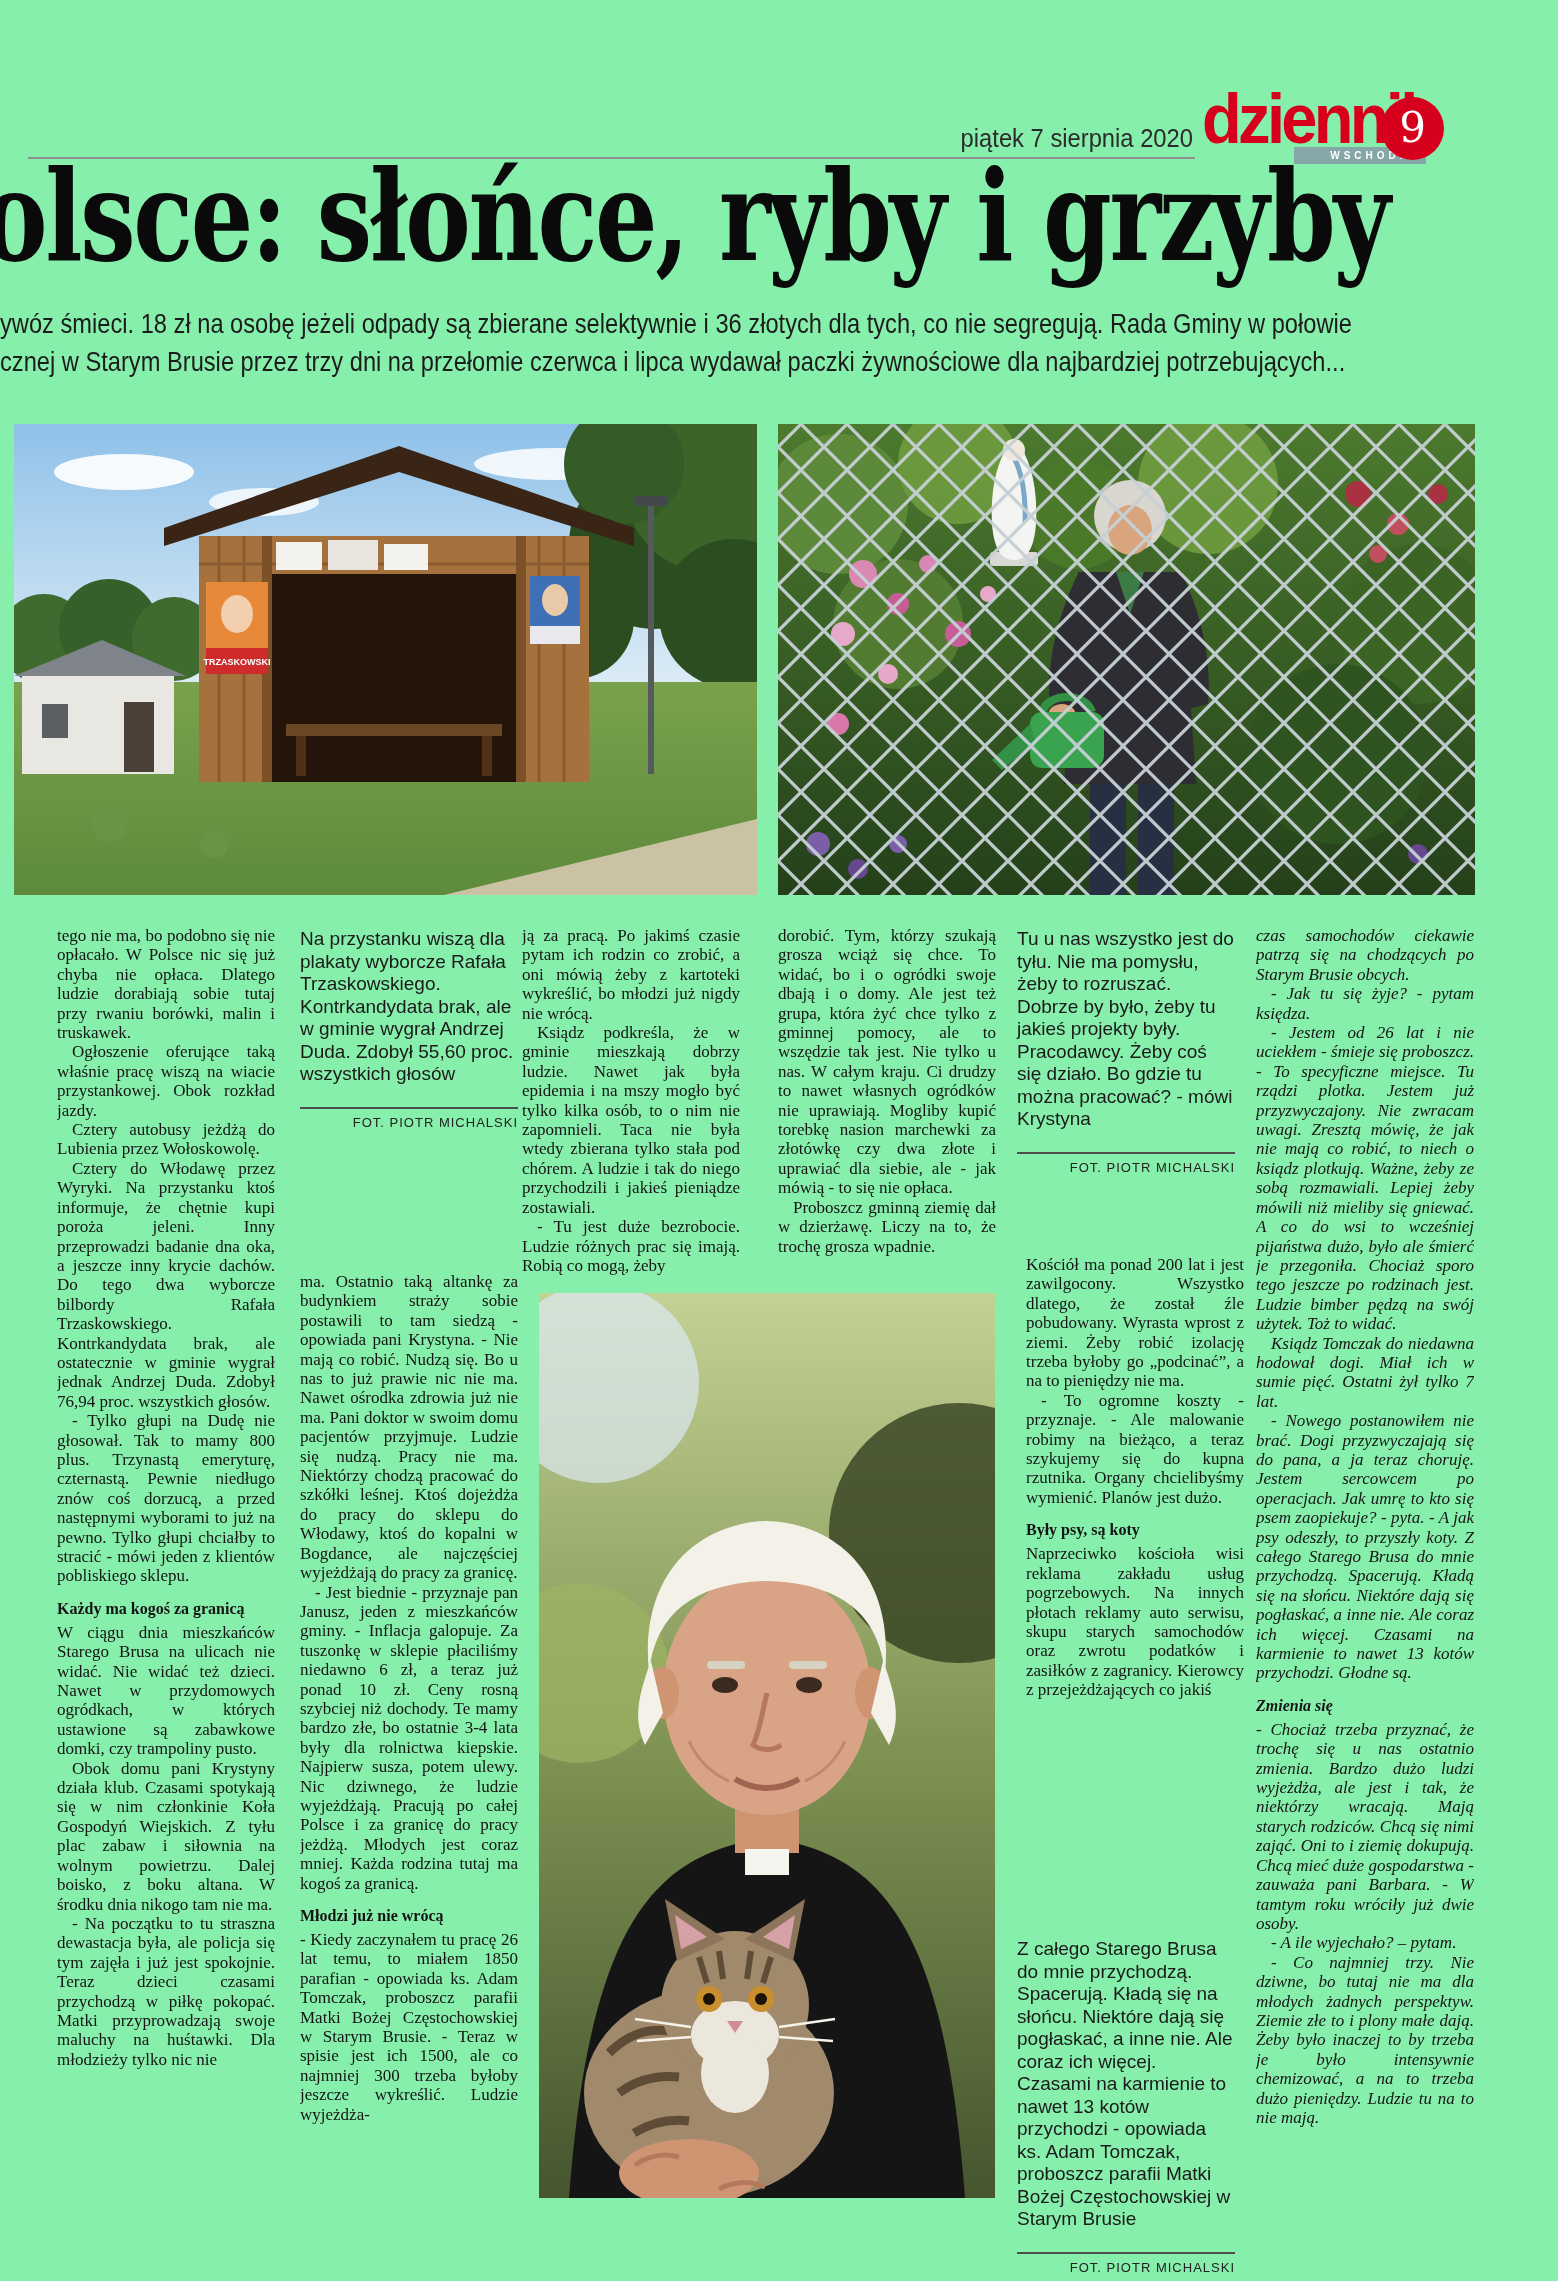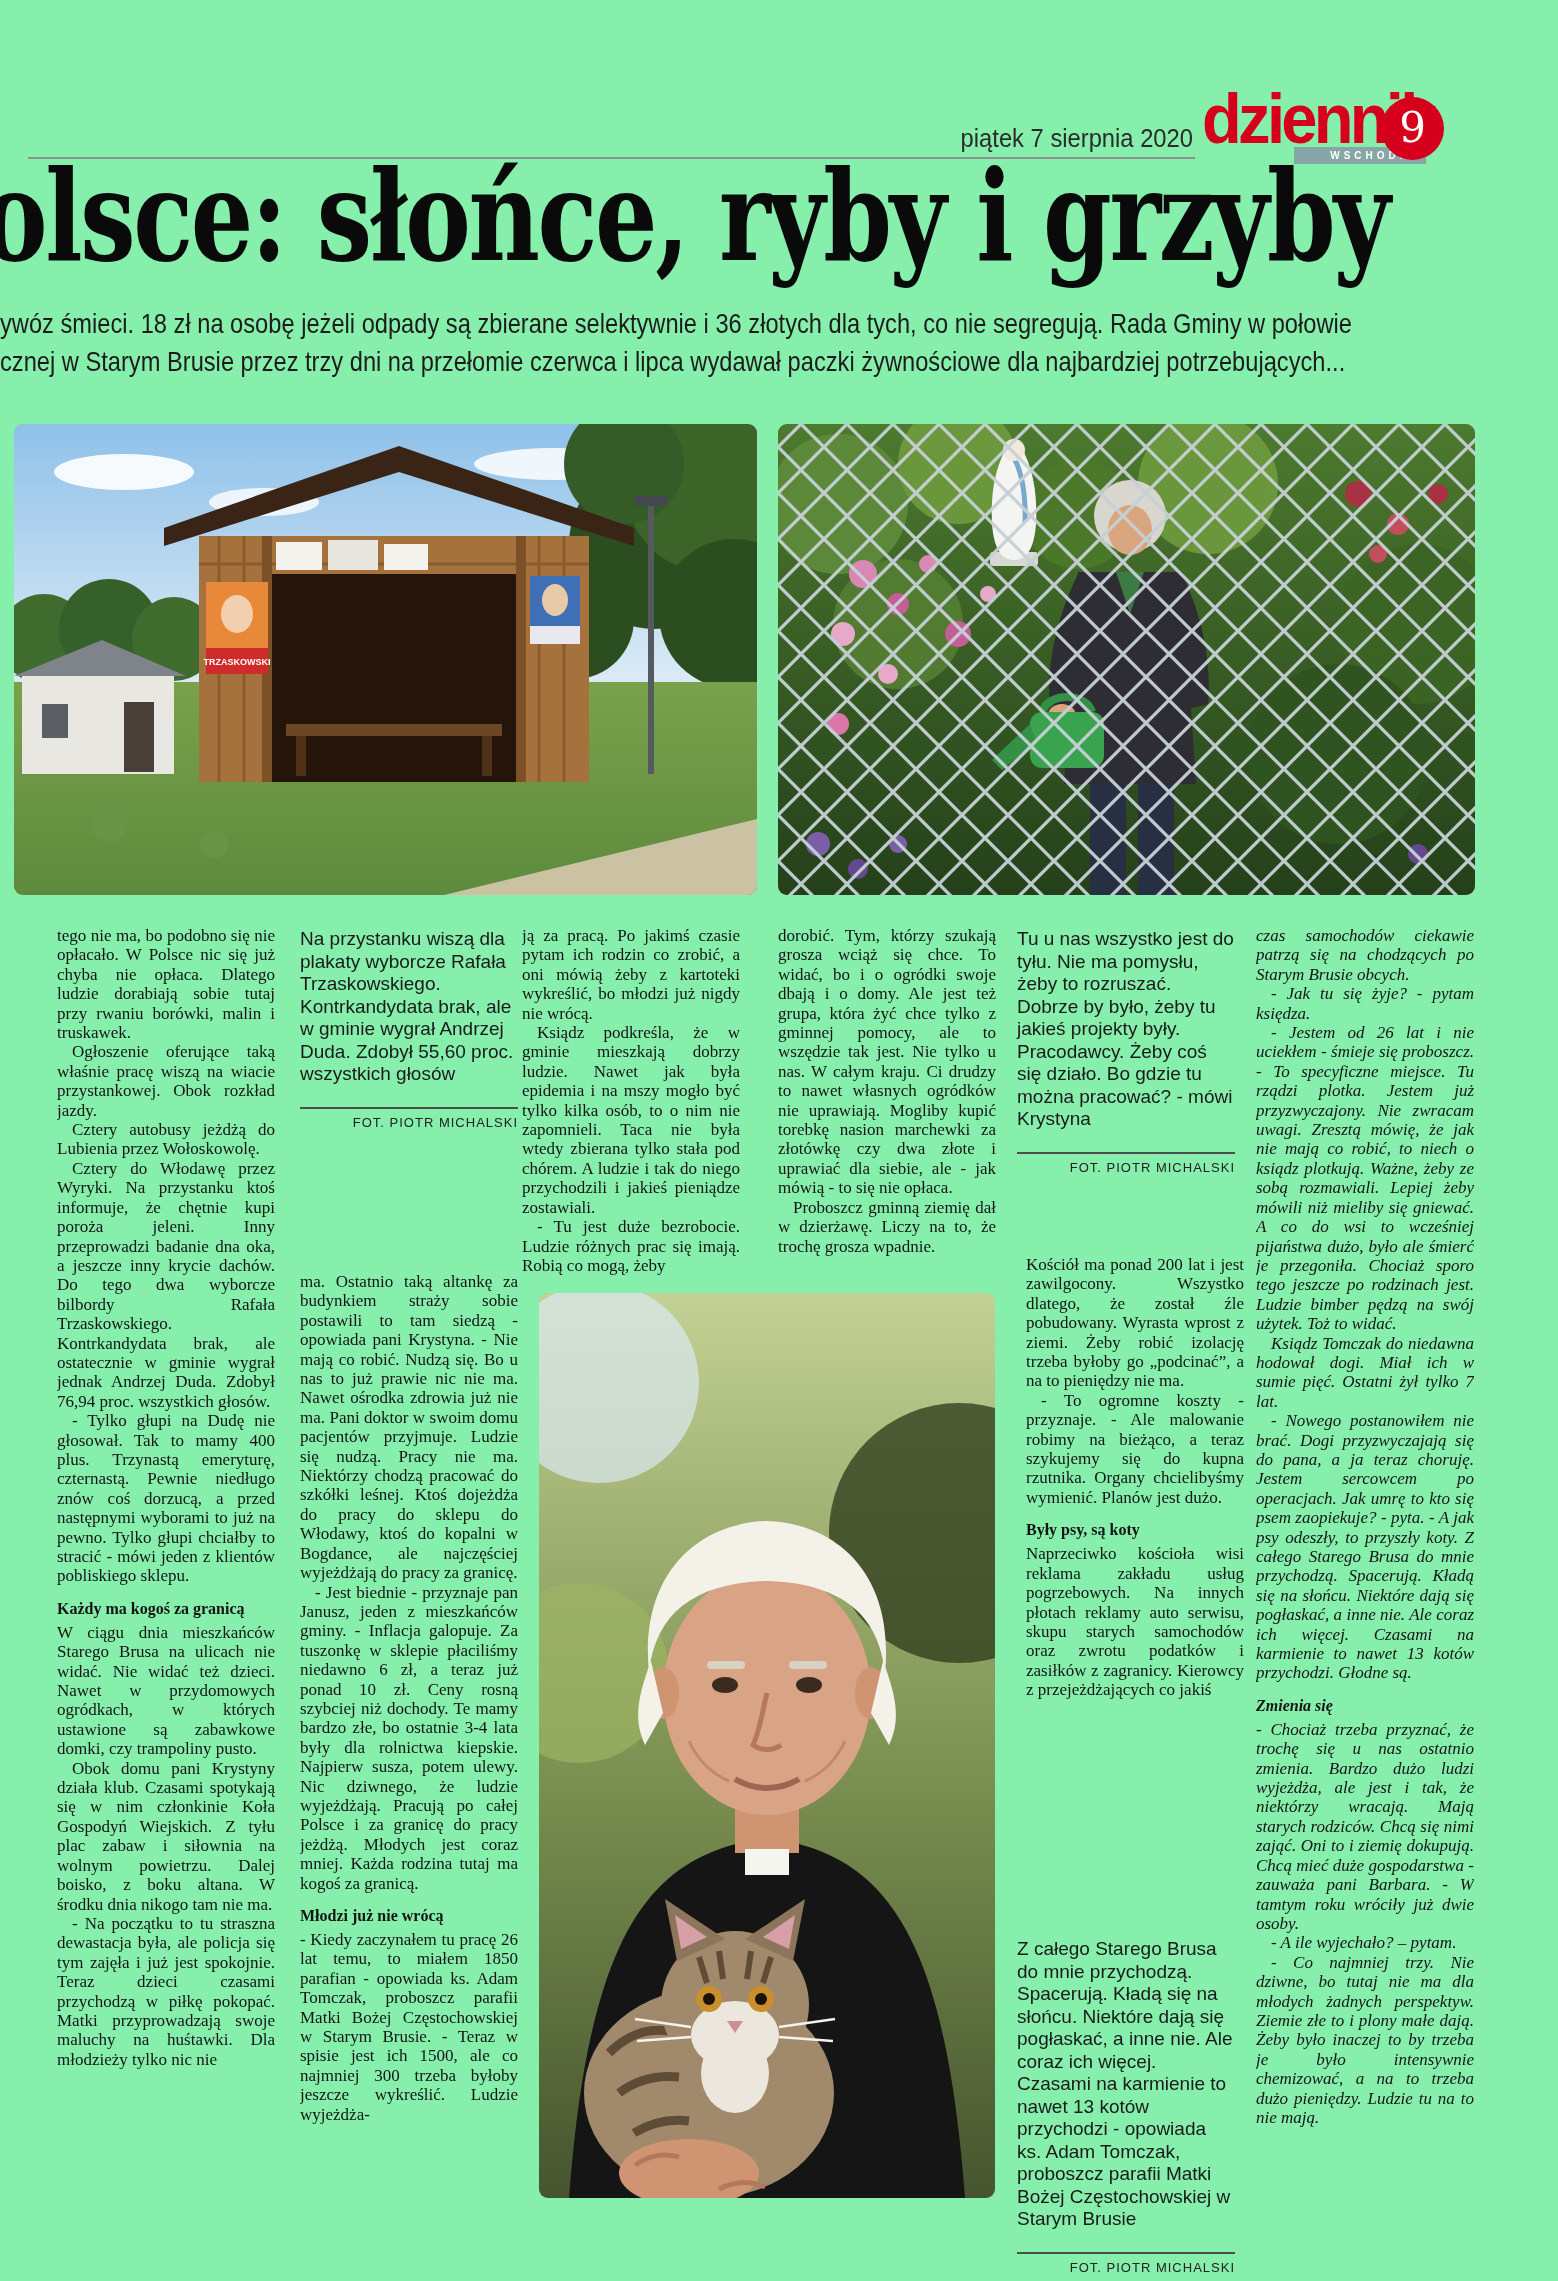--- a/index.html
+++ b/index.html
@@ -21,21 +21,21 @@
         text-align:center;line-height:61px;}
   
   .headline-wrap{position:absolute;top:152px;left:0;width:1558px;height:146px;overflow:hidden;}
   .headline{position:absolute;left:-18px;top:-10px;white-space:nowrap;color:#0a0a0a;
         font-family:"DejaVu Serif",serif;font-weight:bold;font-size:126px;letter-spacing:-3px;
         transform:scaleX(.78);transform-origin:left top;}
   .lead{position:absolute;top:305px;left:0;width:1900px;color:#1c1c1c;
         font-family:"Liberation Sans",sans-serif;font-size:28px;line-height:38px;}
   .lead div{white-space:nowrap;transform:scaleX(.845);transform-origin:left top;}
   
-  .photo{position:absolute;overflow:hidden;background:#9db98a;z-index:5;border-radius:9px;}
+  .photo{position:absolute;overflow:hidden;background:#9db98a;z-index:5;}
   .photo svg{display:block;}
   #photoL{left:14px;top:424px;width:743px;height:471px;}
   #photoR{left:778px;top:424px;width:697px;height:471px;}
   #photoP{left:539px;top:1293px;width:456px;height:905px;}
   
   .col{position:absolute;width:218px;text-align:justify;font-size:17px;line-height:19.4px;color:#141414;}
   .col p{margin:0 0 0 0;text-indent:15px;}
   .col p.cont{text-indent:0;}
   .subhead{font-weight:bold;font-size:16px;line-height:20px;margin:13px 0 4px 0;
         text-indent:0;text-align:left;}
@@ -289,21 +289,21 @@
   <div class="cap" id="cap-priest">
     <p>Z całego Starego Brusa do mnie przychodzą. Spacerują. Kładą się na słońcu. Niektóre dają się pogłaskać, a inne nie. Ale coraz ich więcej. Czasami na karmienie to nawet 13 kotów przychodzi - opowiada ks. Adam Tomczak, proboszcz parafii Matki Bożej Częstochowskiej w Starym Brusie</p>
     <div class="credit">FOT. PIOTR MICHALSKI</div>
   </div>
 
   <div class="col" id="col1">
     <p class="cont">tego nie ma, bo podobno się nie opłacało. W Polsce nic się już chyba nie opłaca. Dlatego ludzie dorabiają sobie tutaj przy rwaniu borówki, malin i truskawek.</p>
     <p>Ogłoszenie oferujące taką właśnie pracę wiszą na wiacie przystankowej. Obok rozkład jazdy.</p>
     <p>Cztery autobusy jeżdżą do Lubienia przez Wołoskowolę.</p>
     <p>Cztery do Włodawę przez Wyryki. Na przystanku ktoś informuje, że chętnie kupi poroża jeleni. Inny przeprowadzi badanie dna oka, a jeszcze inny krycie dachów. Do tego dwa wyborcze bilbordy Rafała Trzaskowskiego. Kontrkandydata brak, ale ostatecznie w gminie wygrał jednak Andrzej Duda. Zdobył 76,94 proc. wszystkich głosów.</p>
-    <p>- Tylko głupi na Dudę nie głosował. Tak to mamy 400 plus. Trzynastą emeryturę, czternastą. Pewnie niedługo znów coś dorzucą, a przed następnymi wyborami to już na pewno. Tylko głupi chciałby to stracić - mówi jeden z klientów pobliskiego sklepu.</p>
+    <p>- Tylko głupi na Dudę nie głosował. Tak to mamy 800 plus. Trzynastą emeryturę, czternastą. Pewnie niedługo znów coś dorzucą, a przed następnymi wyborami to już na pewno. Tylko głupi chciałby to stracić - mówi jeden z klientów pobliskiego sklepu.</p>
     <div class="subhead">Każdy ma kogoś za granicą</div>
     <p class="cont">W ciągu dnia mieszkańców Starego Brusa na ulicach nie widać. Nie widać też dzieci. Nawet w przydomowych ogródkach, w których ustawione są zabawkowe domki, czy trampoliny pusto.</p>
     <p>Obok domu pani Krystyny działa klub. Czasami spotykają się w nim członkinie Koła Gospodyń Wiejskich. Z tyłu plac zabaw i siłownia na wolnym powietrzu. Dalej boisko, z boku altana. W środku dnia nikogo tam nie ma.</p>
     <p>- Na początku to tu straszna dewastacja była, ale policja się tym zajęła i już jest spokojnie. Teraz dzieci czasami przychodzą w piłkę pokopać. Matki przyprowadzają swoje maluchy na huśtawki. Dla młodzieży tylko nic nie</p>
   </div>
 
   <div class="col" id="col2">
     <p class="cont">ma. Ostatnio taką altankę za budynkiem straży sobie postawili to tam siedzą - opowiada pani Krystyna. - Nie mają co robić. Nudzą się. Bo u nas to już prawie nic nie ma. Nawet ośrodka zdrowia już nie ma. Pani doktor w swoim domu pacjentów przyjmuje. Ludzie się nudzą. Pracy nie ma. Niektórzy chodzą pracować do szkółki leśnej. Ktoś dojeżdża do pracy do sklepu do Włodawy, ktoś do kopalni w Bogdance, ale najczęściej wyjeżdżają do pracy za granicę.</p>
     <p>- Jest biednie - przyznaje pan Janusz, jeden z mieszkańców gminy. - Inflacja galopuje. Za tuszonkę w sklepie płaciliśmy niedawno 6 zł, a teraz już ponad 10 zł. Ceny rosną szybciej niż dochody. Te mamy bardzo złe, bo ostatnie 3-4 lata były dla rolnictwa kiepskie. Najpierw susza, potem ulewy. Nic dziwnego, że ludzie wyjeżdżają. Pracują po całej Polsce i za granicę do pracy jeżdżą. Młodych jest coraz mniej. Każda rodzina tutaj ma kogoś za granicą.</p>
     <div class="subhead">Młodzi już nie wrócą</div>

